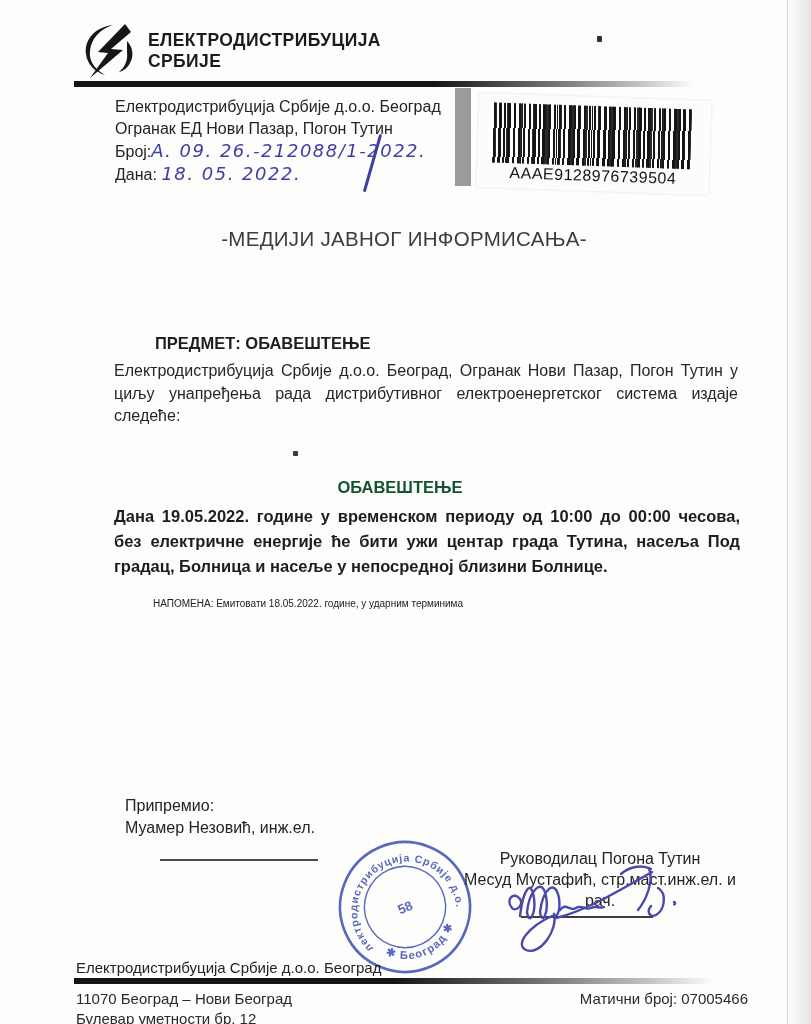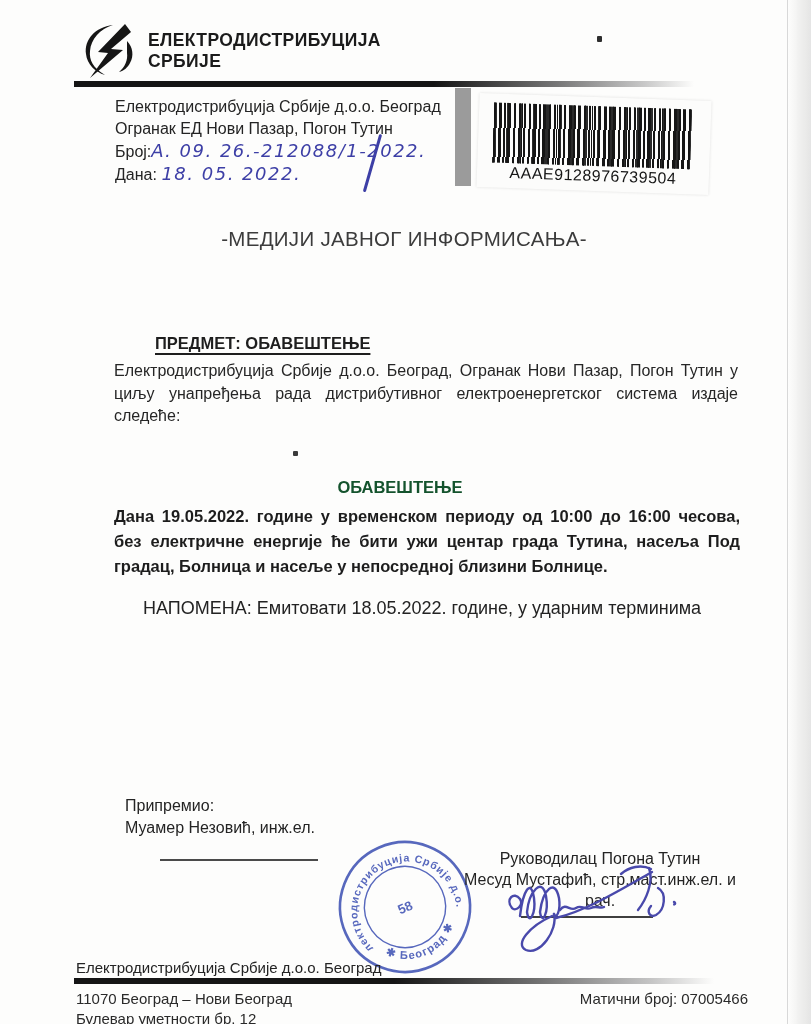--- a/index.html
+++ b/index.html
@@ -53,26 +53,26 @@
       repeating-linear-gradient(90deg, #151515 0px, #151515 2px, rgba(0,0,0,0) 2px, rgba(0,0,0,0) 5px),
       repeating-linear-gradient(90deg, #151515 0px, #151515 1px, rgba(0,0,0,0) 1px, rgba(0,0,0,0) 7px),
       repeating-linear-gradient(90deg, #2a2a2a 0px, #2a2a2a 3px, rgba(0,0,0,0) 3px, rgba(0,0,0,0) 13px);
   }
   .barcode-label { position: absolute; left: 0; top: 70px; width: 100%; text-align: center; font-size: 16px; color: #161616; letter-spacing: 0.5px; }
 
   
   .doc-title { position: absolute; left: 64px; top: 227px; width: 680px; text-align: center; font-size: 20.5px; color: #3c3c3c; letter-spacing: 0.3px; }
 
   
-  .subject { position: absolute; left: 155px; top: 334px; font-size: 16.5px; font-weight: bold; color: #1e1e1e; text-decoration: underline; text-decoration-thickness: 2px; text-underline-offset: 4px; }
+  .subject { position: absolute; left: 155px; top: 334px; font-size: 16.5px; font-weight: bold; color: #1e1e1e; text-decoration-thickness: 2px; text-underline-offset: 4px; }
   .intro { position: absolute; left: 114px; top: 360px; width: 624px; font-size: 16px; line-height: 22.5px; color: #262626; text-align: justify; }
 
   .notice-heading { position: absolute; left: 60px; top: 478px; width: 680px; text-align: center; font-size: 16.5px; font-weight: bold; color: #14532d; }
   .notice-body { position: absolute; left: 114px; top: 504px; width: 626px; font-size: 16.5px; line-height: 25px; font-weight: bold; color: #1d1d1d; text-align: justify; }
-  .note-line { position: absolute; left: 143px; top: 598px; font-size: 18px; color: #232323; }
+  .note-line { position: absolute; left: 153px; top: 598px; font-size: 10px; color: #232323; }
 
   
   .prepared { position: absolute; left: 125px; top: 795px; width: 250px; text-align: left; font-size: 16px; line-height: 22px; color: #242424; }
   .sig-line-left { position: absolute; left: 160px; top: 859px; width: 158px; height: 2px; background: #4a4a4a; }
 
   
   .approver { position: absolute; left: 455px; top: 848px; width: 290px; text-align: center; font-size: 16px; line-height: 21px; color: #242424; }
   .sig-line-right { position: absolute; left: 521px; top: 916px; width: 132px; height: 2px; background: #3f3f3f; }
   .signature-svg { position: absolute; left: 496px; top: 856px; width: 196px; height: 108px; }
 
@@ -127,21 +127,21 @@
     <div class="barcode-bars"></div>
     <div class="barcode-label">AAAE9128976739504</div>
   </div>
 
   <div class="doc-title">-МЕДИЈИ ЈАВНОГ ИНФОРМИСАЊА-</div>
 
   <div class="subject">ПРЕДМЕТ: ОБАВЕШТЕЊЕ</div>
   <div class="intro">Електродистрибуција Србије  д.о.о. Београд, Огранак Нови Пазар, Погон Тутин у циљу унапређења рада дистрибутивног електроенергетског система издаје следеће:</div>
 
   <div class="notice-heading">ОБАВЕШТЕЊЕ</div>
-  <div class="notice-body">Дана 19.05.2022. године у временском периоду од 10:00 до 16:00 чесова, без електричне енергије ће бити ужи центар града Тутина, насеља Под градац, Болница и насеље у непосредној близини Болнице.</div>
+  <div class="notice-body">Дана 19.05.2022. године у временском периоду од 10:00 до 00:00 чесова, без електричне енергије ће бити ужи центар града Тутина, насеља Под градац, Болница и насеље у непосредној близини Болнице.</div>
   <div class="note-line">НАПОМЕНА: Емитовати  18.05.2022. године, у ударним терминима</div>
 
   <div class="prepared">
     <div>Припремио:</div>
     <div>Муамер Незовић, инж.ел.</div>
   </div>
   <div class="sig-line-left"></div>
 
   <svg class="stamp-svg" viewBox="0 0 140 140" xmlns="http://www.w3.org/2000/svg">
     <defs>

